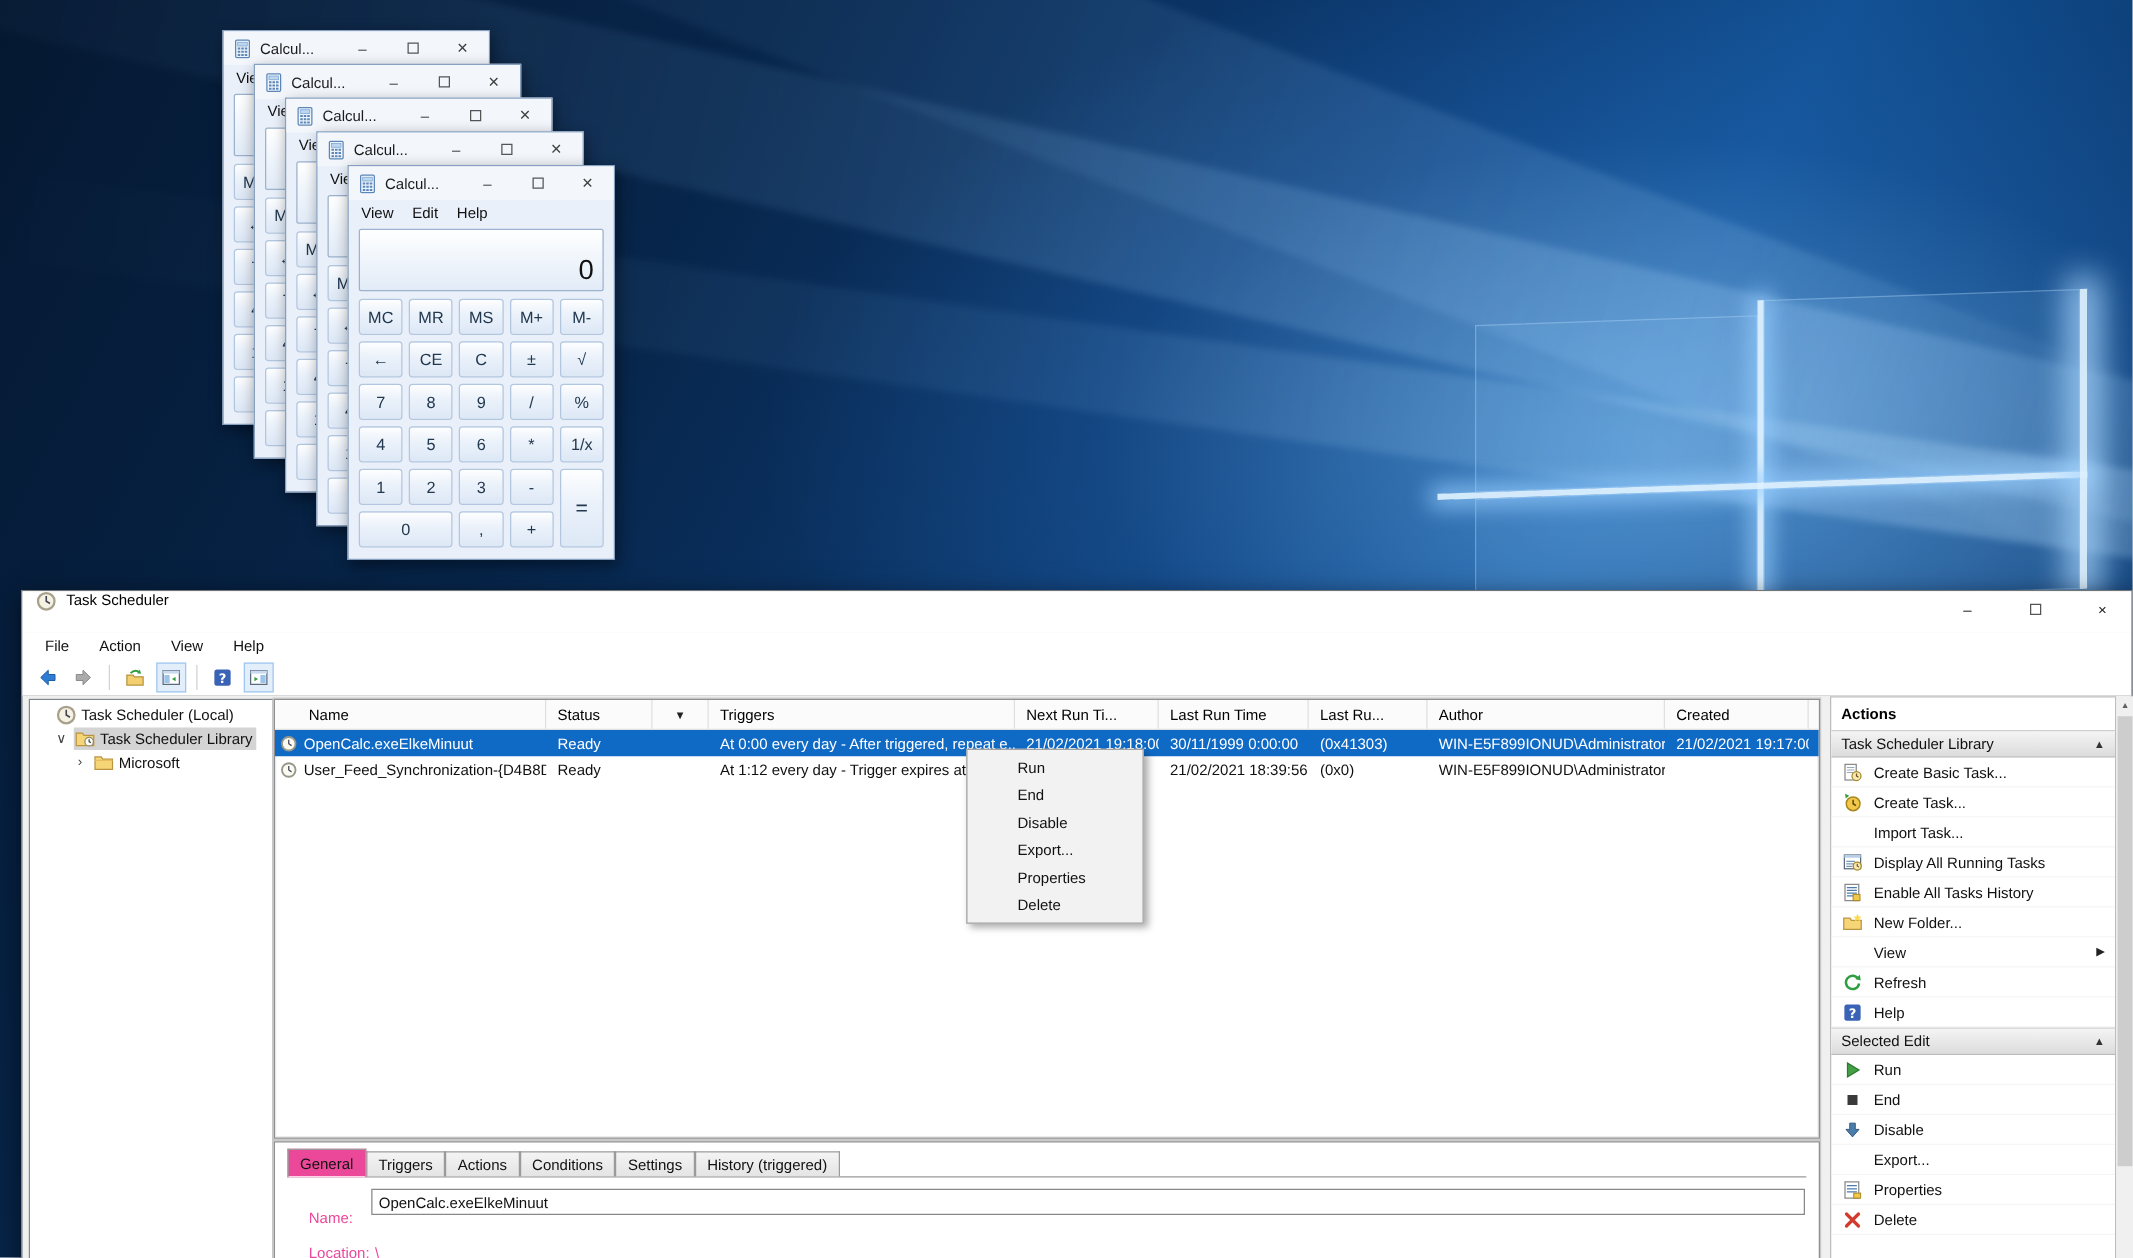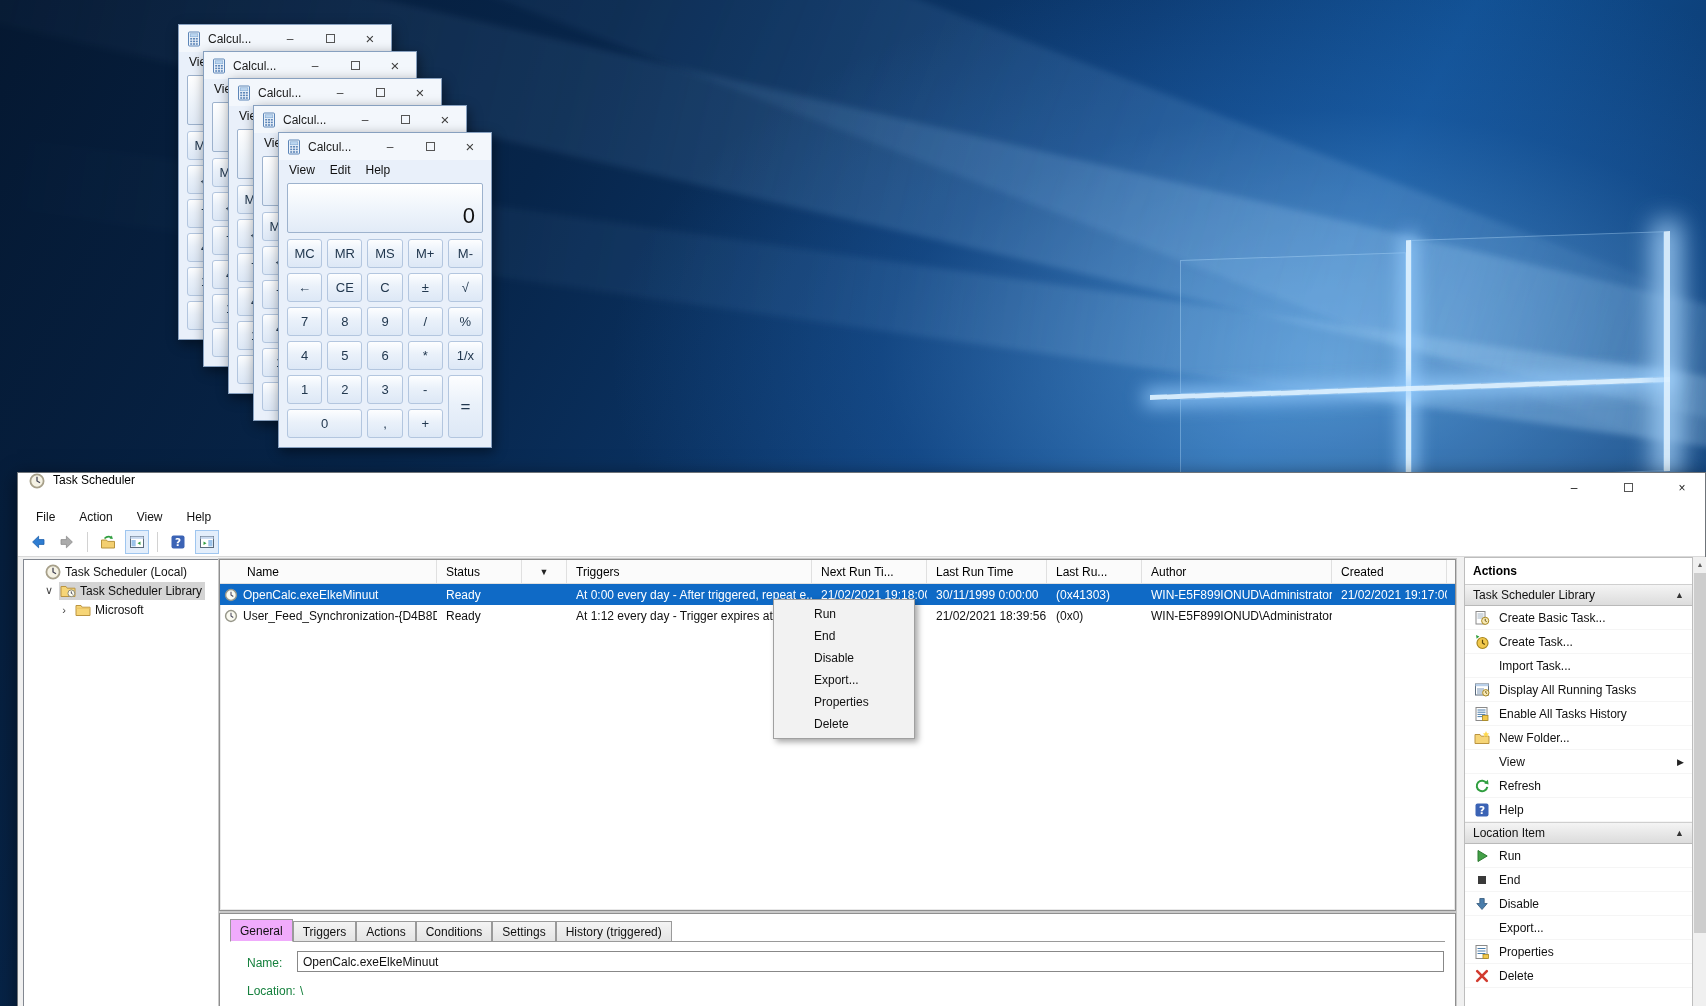--- a/index.html
+++ b/index.html
@@ -88,22 +88,22 @@
     box-shadow:3px 3px 6px rgba(0,0,0,.35);z-index:200;padding:3px 0;font-size:12px;}
   .ctx-item{height:22px;display:flex;align-items:center;padding-left:40px;color:#111;}
 
   
   .preview-pane{position:absolute;left:201px;top:440px;width:1237px;height:160px;background:#fff;
     border:1px solid #8f8f8f;box-shadow:0 0 0 1px #c9c9c9;overflow:hidden;font-size:12px;}
   .tabs{position:absolute;left:10px;top:5px;right:10px;height:23px;display:flex;align-items:flex-end;
     border-bottom:1px solid #9a9a9a;}
   .tab{height:20px;display:flex;align-items:center;padding:0 9px;border:1px solid #9a9a9a;border-bottom:none;
     background:linear-gradient(#f4f4f4,#e4e4e4);margin-right:0;color:#111;}
-  .tab.active{height:23px;background:#f0abfc;position:relative;z-index:2;border-bottom:1px solid #fff;margin-bottom:-1px;}
-  .fld-label{position:absolute;color:#15803d;}
+  .tab.active{height:23px;background:#ec4899;position:relative;z-index:2;border-bottom:1px solid #fff;margin-bottom:-1px;}
+  .fld-label{position:absolute;color:#ec4899;margin-top:11px;}
   .fld-box{position:absolute;border:1px solid #888;background:#fff;display:flex;align-items:center;padding-left:5px;color:#111;}
 
   
   .actions-pane{position:absolute;left:1446px;top:84px;width:229px;bottom:0;background:#fff;border:1px solid #bdbdbd;
     font-size:12px;overflow:hidden;}
   .actions-header{height:26px;display:flex;align-items:center;padding-left:8px;font-weight:bold;color:#000;}
   .sec-bar{height:22px;display:flex;align-items:center;padding:0 8px;color:#111;
     background:linear-gradient(#f4f4f4,#dcdcdc);border-top:1px solid #cfcfcf;border-bottom:1px solid #b9b9b9;}
   .sec-title{margin-right:auto;}
   .sec-arrow{font-size:9px;color:#333;}
@@ -693,21 +693,21 @@
           </svg>
           <span class="act-label">Refresh</span>
         </div>
         <div class="act-item">
           <svg class="icon16">
             <use href="#help-icon"></use>
           </svg>
           <span class="act-label">Help</span>
         </div>
         <div class="sec-bar">
-          <span class="sec-title">Location Item</span>
+          <span class="sec-title">Selected Edit</span>
           <span class="sec-arrow">▲</span>
         </div>
         <div class="act-item">
           <svg class="icon16">
             <use href="#run-icon"></use>
           </svg>
           <span class="act-label">Run</span>
         </div>
         <div class="act-item">
           <svg class="icon16">

